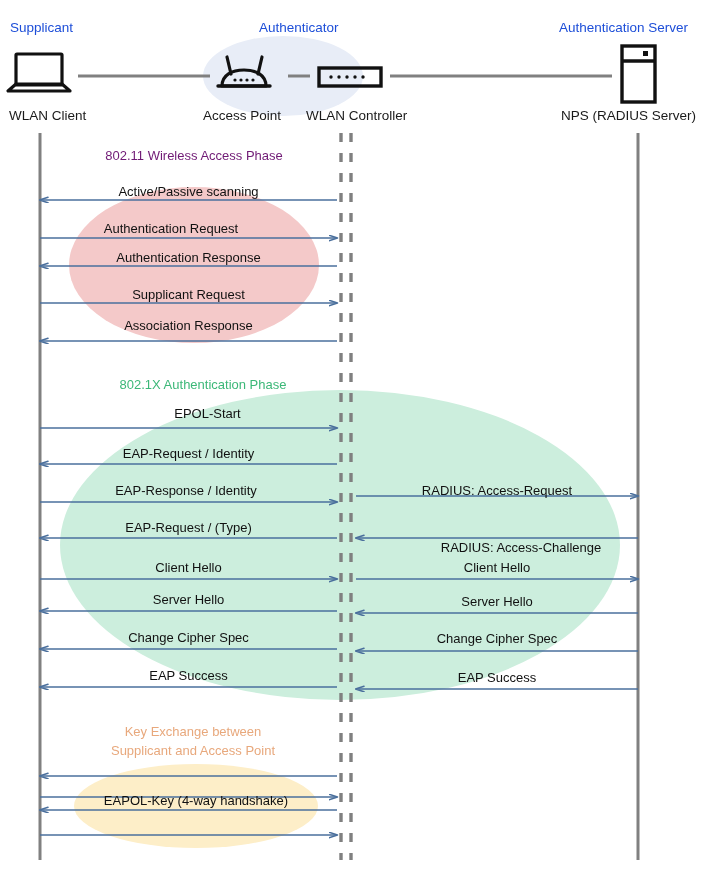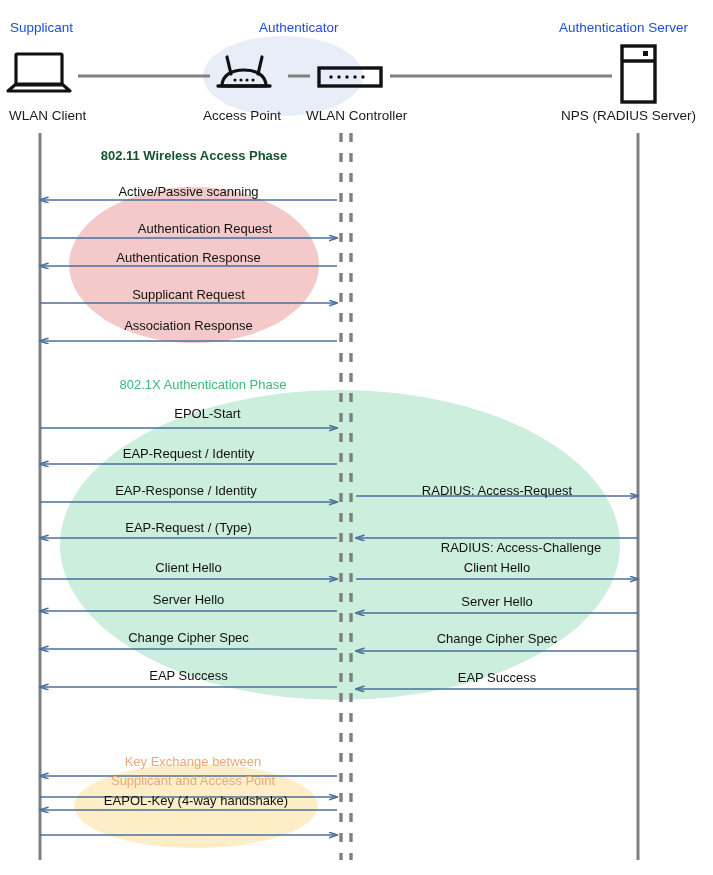--- a/index.html
+++ b/index.html
@@ -36,21 +36,21 @@
     font-size: 13.5px;
     color: #1a1a1a;
     white-space: nowrap;
   }
   .phase-label {
     position: absolute;
     font-size: 13px;
     white-space: nowrap;
     text-align: center;
   }
-  .phase-11 { color: #14532d; font-weight: bold; }
+  .phase-11 { color: #701a75; }
   .phase-1x { color: #3cb878; }
   .phase-key { color: #e8a87c; line-height: 19px; }
   .msg-label {
     position: absolute;
     font-size: 13px;
     color: #111111;
     white-space: nowrap;
     text-align: center;
     transform: translateX(-50%);
   }
@@ -121,42 +121,42 @@
       <line x1="337" y1="649" x2="40" y2="649" stroke="#4a6f9c" stroke-width="1.6" marker-end="url(#arrowEnd)"></line>
       <line x1="638" y1="651" x2="356" y2="651" stroke="#4a6f9c" stroke-width="1.6" marker-end="url(#arrowEnd)"></line>
       <line x1="337" y1="687" x2="40" y2="687" stroke="#4a6f9c" stroke-width="1.6" marker-end="url(#arrowEnd)"></line>
       <line x1="638" y1="689" x2="356" y2="689" stroke="#4a6f9c" stroke-width="1.6" marker-end="url(#arrowEnd)"></line>
       <line x1="337" y1="776" x2="40" y2="776" stroke="#4a6f9c" stroke-width="1.6" marker-end="url(#arrowEnd)"></line>
       <line x1="40" y1="797" x2="337" y2="797" stroke="#4a6f9c" stroke-width="1.6" marker-end="url(#arrowEnd)"></line>
       <line x1="337" y1="810" x2="40" y2="810" stroke="#4a6f9c" stroke-width="1.6" marker-end="url(#arrowEnd)"></line>
       <line x1="40" y1="835" x2="337" y2="835" stroke="#4a6f9c" stroke-width="1.6" marker-end="url(#arrowEnd)"></line>
     </svg>
 <div class="msg-label" style="left: 188.5px; top: 184px;">Active/Passive scanning</div>
-    <div class="msg-label" style="left: 205px; top: 221px; text-align: center;">Authentication Request</div>
+    <div class="msg-label" style="left: 171px; top: 221px; text-align: center;">Authentication Request</div>
     <div class="msg-label" style="left: 188.5px; top: 250px;">Authentication Response</div>
     <div class="msg-label" style="left: 188.5px; top: 287px;">Supplicant Request</div>
     <div class="msg-label" style="left: 188.5px; top: 318px;">Association Response</div>
     <div class="msg-label" style="left: 188.5px; top: 406px; margin-left: 19px;">EPOL-Start</div>
     <div class="msg-label" style="left: 188.5px; top: 446px;">EAP-Request / Identity</div>
     <div class="msg-label" style="left: 186px; top: 483px; text-align: right;">EAP-Response / Identity</div>
     <div class="msg-label" style="left: 497px; top: 483px;">RADIUS: Access-Request</div>
     <div class="msg-label" style="left: 188.5px; top: 520px;">EAP-Request / (Type)</div>
     <div class="msg-label" style="left: 497px; top: 540px; padding-left: 48px;">RADIUS: Access-Challenge</div>
     <div class="msg-label" style="left: 188.5px; top: 560px;">Client Hello</div>
     <div class="msg-label" style="left: 497px; top: 560px;">Client Hello</div>
     <div class="msg-label" style="left: 188.5px; top: 592px;">Server Hello</div>
     <div class="msg-label" style="left: 497px; top: 594px;">Server Hello</div>
     <div class="msg-label" style="left: 188.5px; top: 630px;">Change Cipher Spec</div>
     <div class="msg-label" style="left: 497px; top: 631px;">Change Cipher Spec</div>
     <div class="msg-label" style="left: 188.5px; top: 668px;">EAP Success</div>
     <div class="msg-label" style="left: 497px; top: 670px;">EAP Success</div>
     <div class="msg-label" style="left: 196px; top: 793px;">EAPOL-Key (4-way handshake)</div>
     <div class="phase-label phase-11" style="left: 194px; top: 148px; transform: translateX(-50%);">802.11 Wireless Access Phase</div>
     <div class="phase-label phase-1x" style="left: 203px; top: 377px; transform: translateX(-50%);">802.1X Authentication Phase</div>
-    <div class="phase-label phase-key" style="left: 193px; top: 752px; transform: translateX(-50%);">
+    <div class="phase-label phase-key" style="left: 193px; top: 722px; transform: translateX(-50%);">
       <div>Key Exchange between</div>
       <div>Supplicant and Access Point</div>
     </div>
     <div class="hdr-role" style="left: 10px; top: 20px;">Supplicant</div>
     <div class="hdr-role" style="left: 259px; top: 20px;">Authenticator</div>
     <div class="hdr-role" style="left: 559px; top: 20px;">Authentication Server</div>
     <div class="hdr-dev" style="left: 9px; top: 108px;">WLAN Client</div>
     <div class="hdr-dev" style="left: 203px; top: 108px;">Access Point</div>
     <div class="hdr-dev" style="left: 306px; top: 108px;">WLAN Controller</div>
     <div class="hdr-dev" style="left: 561px; top: 108px;">NPS (RADIUS Server)</div>

